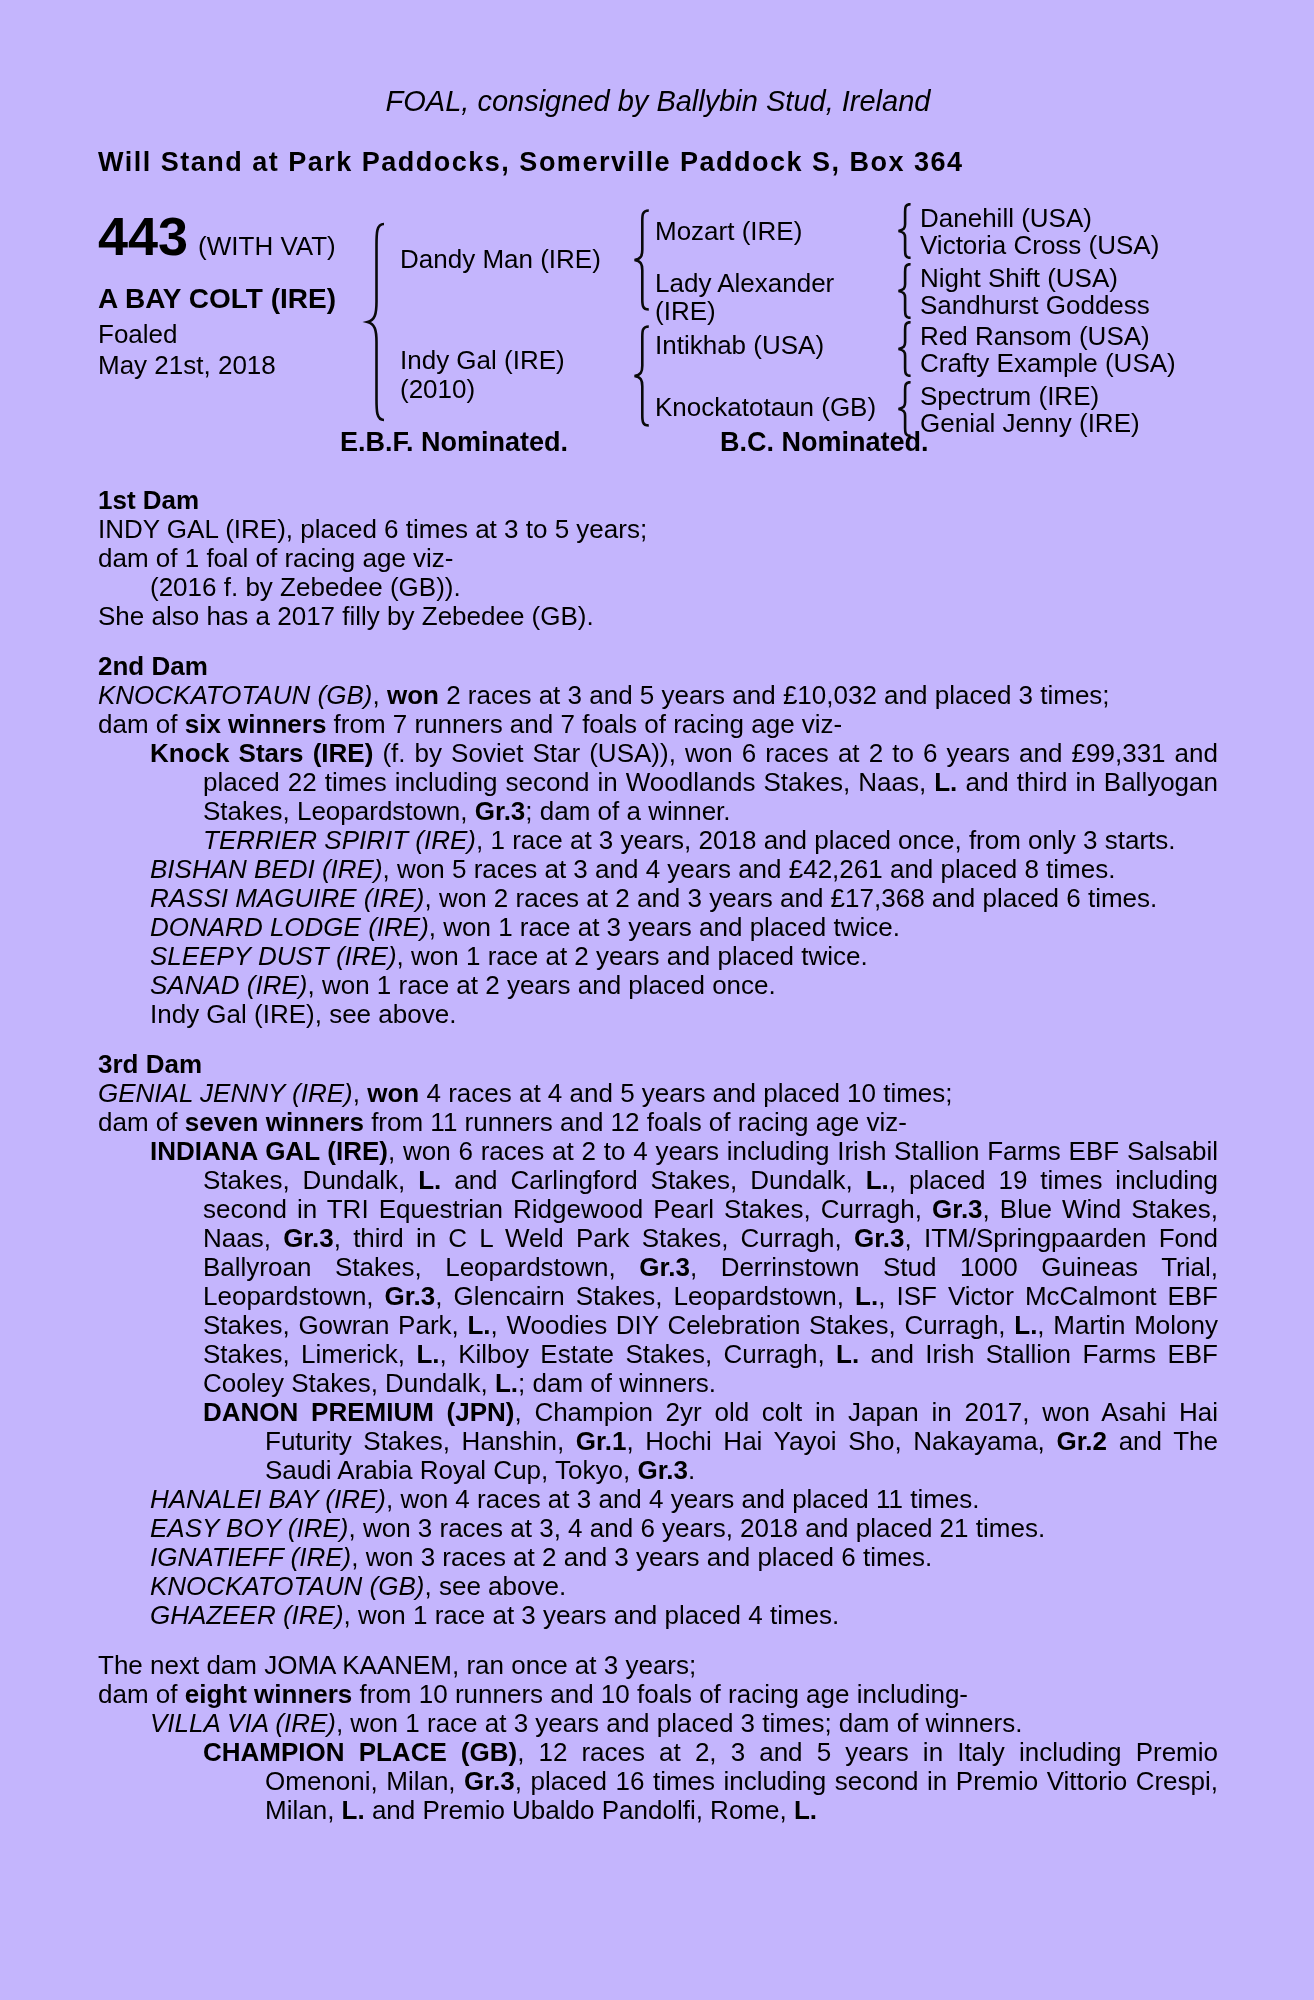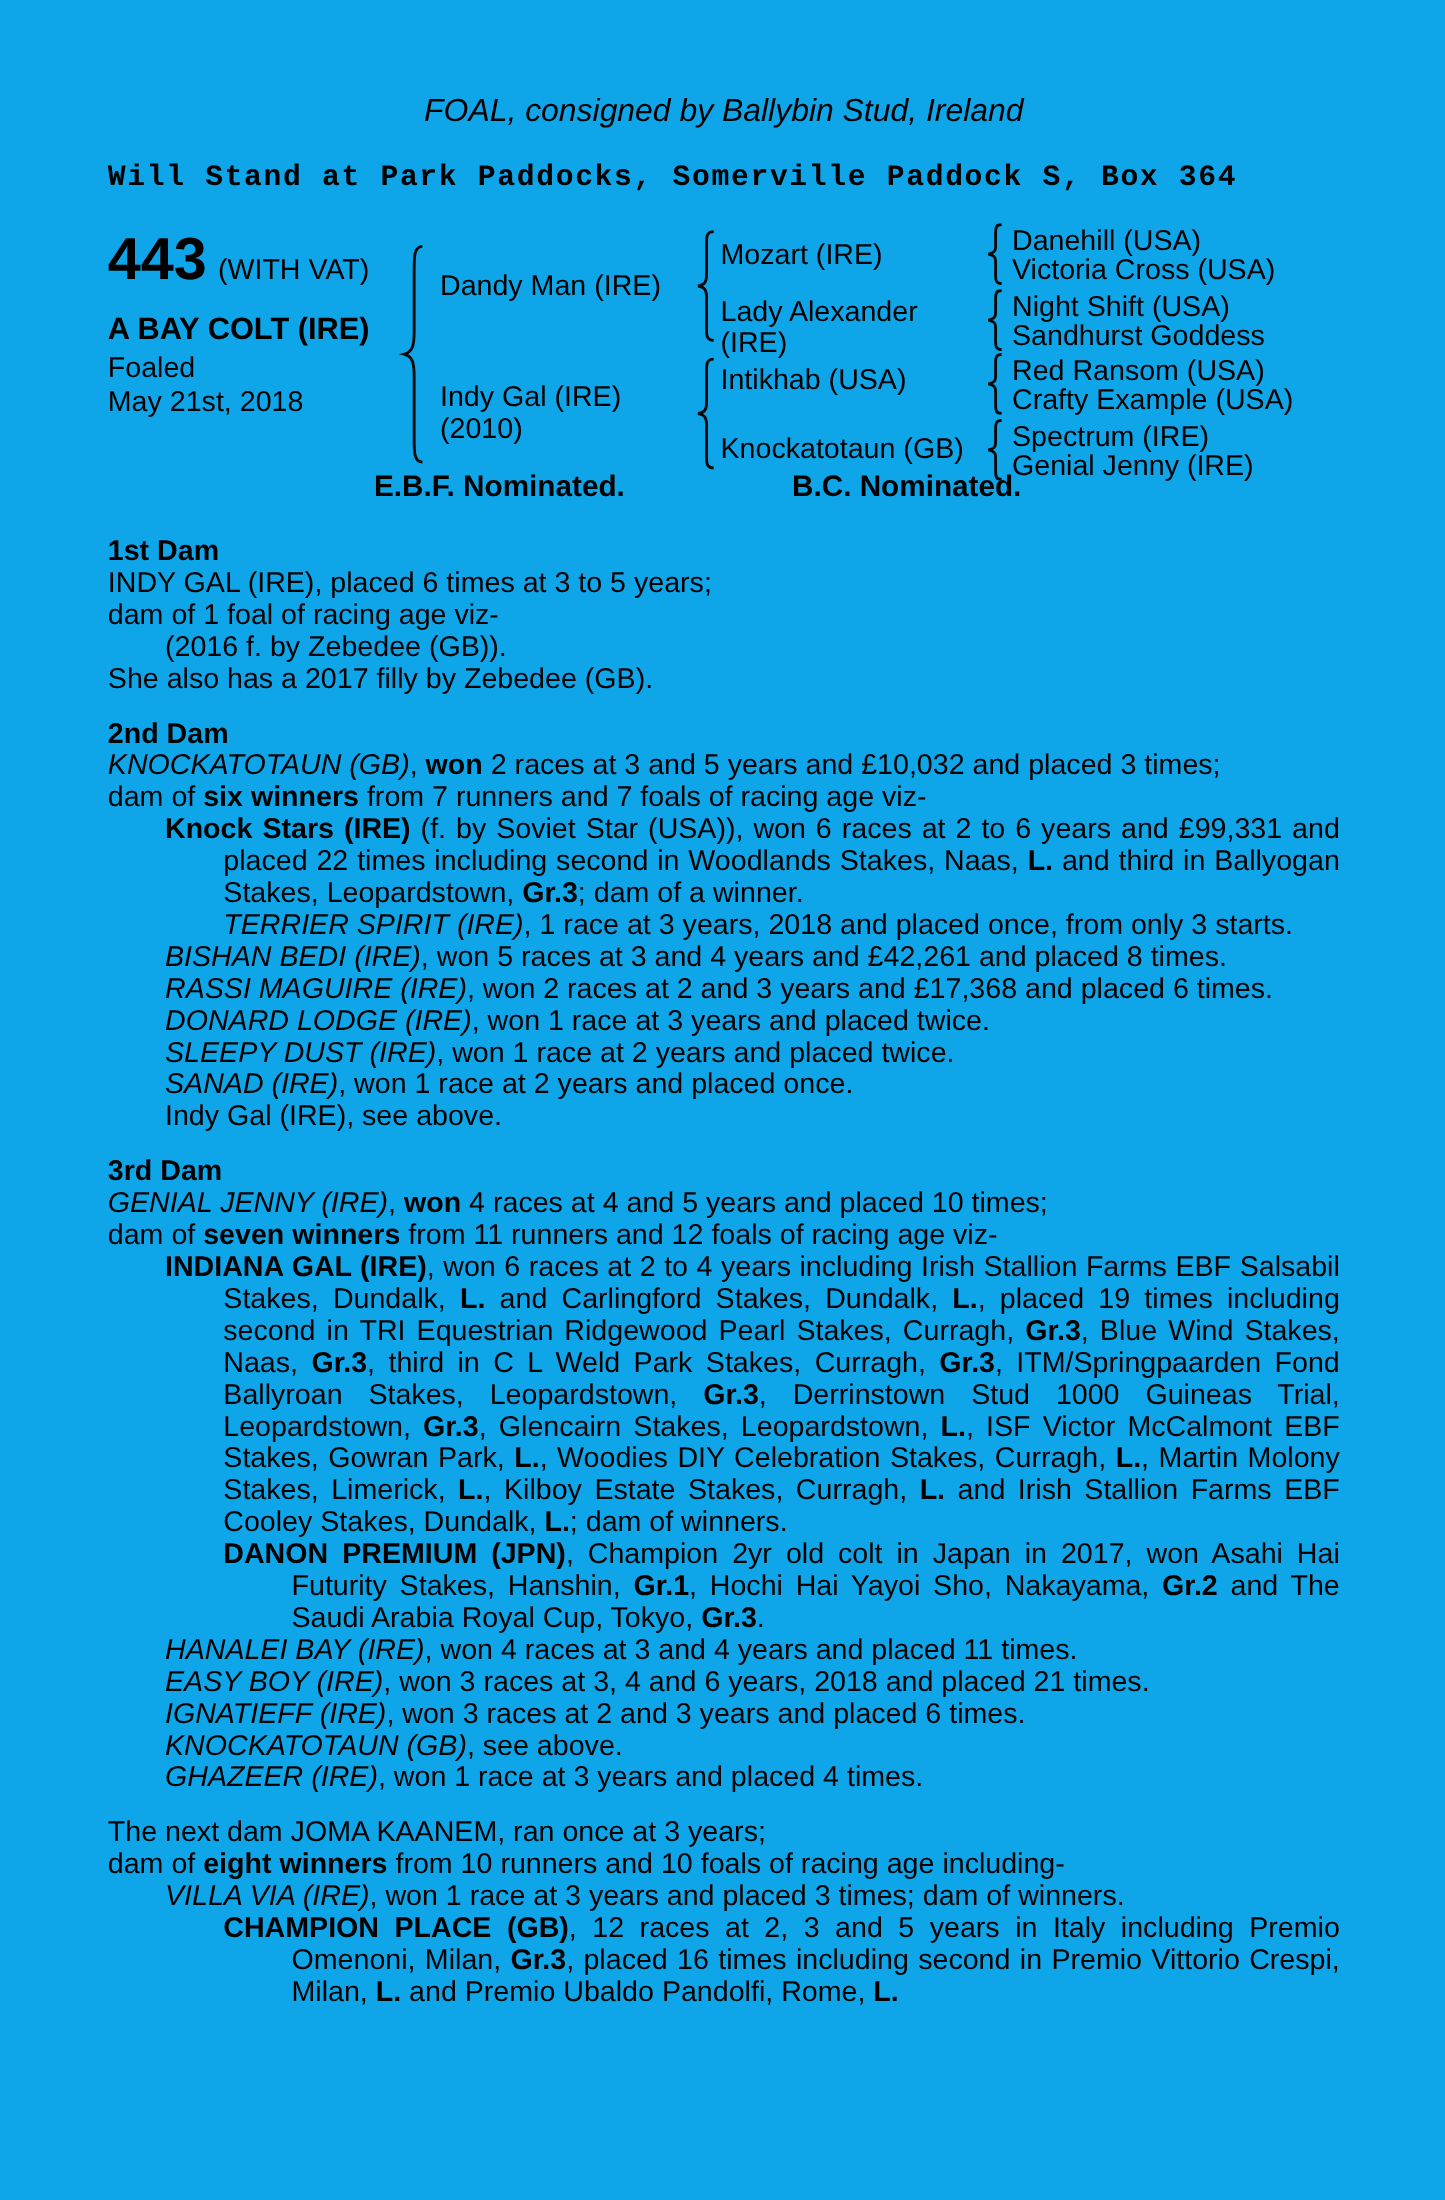--- a/index.html
+++ b/index.html
@@ -1,20 +1,20 @@
 <!DOCTYPE html>
 <html><head>
 <meta charset="utf-8">
 <style>
   html,body{margin:0;padding:0;background:#e8e8e8;}
   .page{
     position:relative;
     width:1314px;height:2000px;
     margin:0 auto;
-    background:#0ea5e9;
+    background:#c4b5fd;
     color:#000;
     font-family:"Liberation Sans","DejaVu Sans",sans-serif;
     font-size:26px;
     box-sizing:border-box;
     padding:84px 96px 0 98px;
     overflow:hidden;
   }
   .b{font-weight:700;}
   .i{font-style:italic;}
 
@@ -25,21 +25,20 @@
     font-size:29px;
     line-height:34px;
   }
   .standline{
     margin-top:27px;
     font-weight:700;
     font-size:27px;
     letter-spacing:1.5px;
     line-height:34px;
     white-space:nowrap;
-    font-family:Liberation Mono, monospace;
   }
 
   
   .pedigree{
     position:relative;
     margin-top:30px;
     height:256px;
   }
   .pedigree > div, .pedigree > svg{position:absolute;}
   .lot-line{left:0;top:8;white-space:nowrap;}

